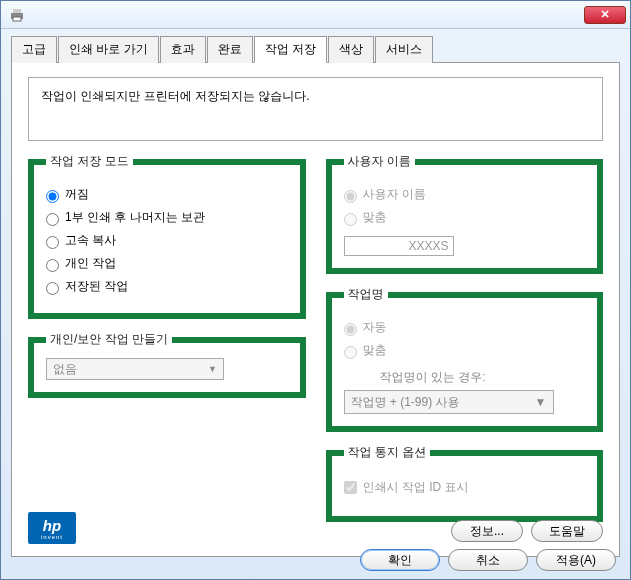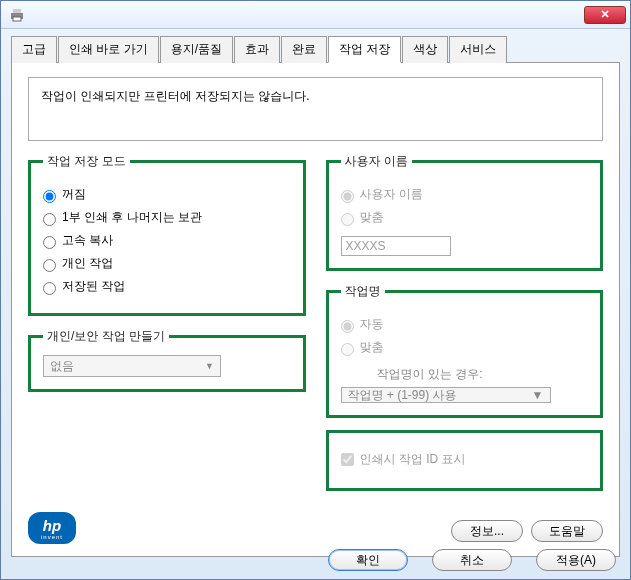--- a/index.html
+++ b/index.html
@@ -9,40 +9,40 @@
 .titlebar-icon { width: 16px; height: 16px; margin-left: 4px; }
 .close-btn { margin-left: auto; width: 42px; height: 18px; background: linear-gradient(#e67, #c23); border: 1px solid #832; border-radius: 3px; display: flex; align-items: center; justify-content: center; color: #fff; font-weight: bold; font-size: 11px; }
 .content { padding: 6px 10px 10px 10px; }
 .tabs { display: flex; border-bottom: 1px solid #999; }
 .tab { padding: 4px 10px; border: 1px solid #999; border-bottom: none; background: #f2f2f2; margin-right: 1px; position: relative; top: 1px; cursor: pointer; font-size: 12px; }
 .tab.active { background: #fff; border-bottom: 1px solid #fff; }
 .panel { background: #fff; border: 1px solid #999; border-top: none; padding: 14px 16px 10px 16px; height: 494px; position: relative; }
 .desc-box { border: 1px solid #aaa; padding: 10px 12px; height: 64px; font-size: 12px; }
 .columns { display: flex; margin-top: 12px; gap: 20px; }
 .col { flex: 1; }
-fieldset { border: 3px solid #15803d; padding: 10px 12px 12px 12px; margin-bottom: 12px; }
+fieldset { border: 6px solid #15803d; padding: 10px 12px 12px 12px; margin-bottom: 12px; }
 legend { font-size: 12px; padding: 0 4px; color: #222; }
 .radio-row { display: flex; align-items: flex-end; margin: 6px 0; }
 .radio-row input[type="radio"] { margin-right: 6px; }
 .radio-row label { font-size: 12px; }
 .radio-row.disabled label { color: #9a9a9a; }
-.text-input { width: 110px; height: 20px; border: 1px solid #aaa; padding: 1px 4px; font-size: 12px; margin-top: 4px; }
+.text-input { width: 110px; height: 20px; border: 1px solid #aaa; padding: 1px 4px; font-size: 12px; margin-top: 4px; text-align: right; }
 .text-input.disabled { color: #9a9a9a; background: #fff; }
 .select-like { width: 178px; height: 22px; border: 1px solid #aaa; background: #f5f5f5; padding: 8px 6px; display: flex; align-items: center; justify-content: space-between; font-size: 12px; color: #888; }
 .select-like .arrow { font-size: 9px; color: #888; }
 .subtext { font-size: 12px; color: #888; margin-top: 10px; margin-bottom: 4px; margin-left: 36px; }
-.select2 { width: 210px; height: 16px; border: 1px solid #aaa; background: #f5f5f5; padding: 2px 6px; display: flex; align-items: center; justify-content: space-between; font-size: 12px; color: #888; }
+.select2 { width: 210px; height: 24px; border: 1px solid #aaa; background: #f5f5f5; padding: 2px 6px; display: flex; align-items: center; justify-content: space-between; font-size: 12px; color: #888; }
 .chk-row { display: flex; align-items: center; margin: 8px 0; }
 .chk-row input { margin-right: 6px; }
 .chk-row.disabled label { color: #9a9a9a; }
-.hp-logo { position: absolute; left: 16px; bottom: 12px; width: 48px; height: 32px; background: #0066b3; display: flex; flex-direction: column; align-items: center; justify-content: center; color: #fff; font-style: italic; font-weight: bold; font-size: 15px; border-radius: 12px; }
+.hp-logo { position: absolute; left: 16px; bottom: 12px; width: 48px; height: 32px; background: #0066b3; display: flex; flex-direction: column; align-items: center; justify-content: center; color: #fff; font-style: italic; font-weight: bold; font-size: 15px; border-radius: 2px; }
 .hp-logo .invent { font-size: 6px; font-style: normal; font-weight: normal; letter-spacing: 1px; }
 .panel-btns { position: absolute; right: 16px; bottom: 14px; display: flex; gap: 8px; }
 .btn { min-width: 72px; height: 22px; border: 1px solid #888; background: linear-gradient(#fff,#e8e8e8); font-size: 12px; padding: 0 10px; cursor: pointer; border-radius: 11px; }
-.footer-btns { position: absolute; right: 14px; bottom: 8px; display: flex; gap: 24px; }
+.footer-btns { position: absolute; right: 14px; bottom: 8px; display: flex; gap: 8px; }
 .footer-btns .btn { min-width: 80px; }
 .footer-btns .btn.primary { border: 1px solid #3b7bd1; box-shadow: 0 0 0 1px #9cc7f5 inset; }
 </style>
 </head>
 <body>
 
 <div class="window">
   <div class="titlebar">
     <span class="titlebar-icon">
       <svg width="16" height="16" viewBox="0 0 16 16">
@@ -53,21 +53,20 @@
     </span>
     <div class="close-btn">
       <span>✕</span>
     </div>
   </div>
 
   <div class="content">
     <div class="tabs">
       <div class="tab">고급</div>
       <div class="tab">인쇄 바로 가기</div>
-      <div class="tab">용지/품질</div>
       <div class="tab">효과</div>
       <div class="tab">완료</div>
       <div class="tab active">작업 저장</div>
       <div class="tab">색상</div>
       <div class="tab">서비스</div>
     </div>
 
     <div class="panel">
       <div class="desc-box">
         <span>작업이 인쇄되지만 프린터에 저장되지는 않습니다.</span>
@@ -136,20 +135,21 @@
               <label>맞춤</label>
             </div>
             <div class="subtext">작업명이 있는 경우:</div>
             <div class="select2">
               <span>작업명 + (1-99) 사용</span>
               <span class="arrow">▼</span>
             </div>
           </fieldset>
 
           <fieldset>
+            <legend>작업 통지 옵션</legend>
             <div class="chk-row disabled">
               <input type="checkbox" checked="" disabled="" style="">
               <label>인쇄시 작업 ID 표시</label>
             </div>
           </fieldset>
 
         </div>
       </div>
 
       <div class="hp-logo">

